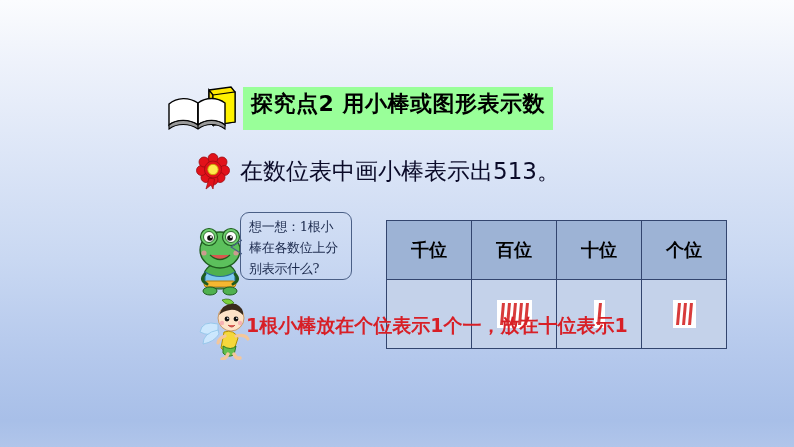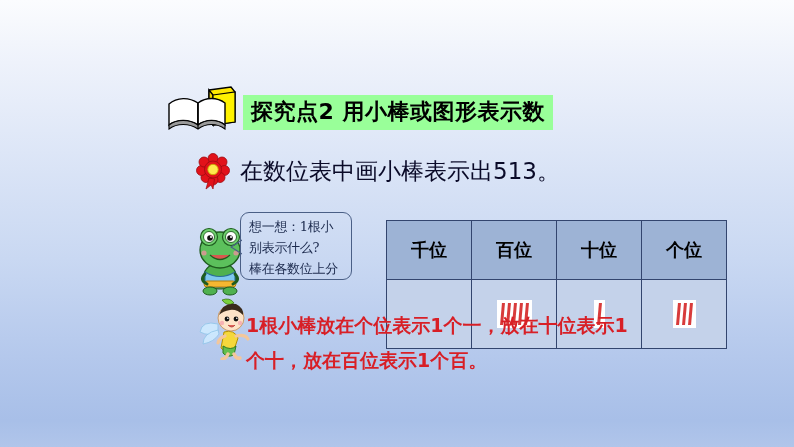--- a/index.html
+++ b/index.html
@@ -39,21 +39,21 @@
   #book-icon {
     width: 72px;
     height: 48px;
     margin-right: 6px;
     flex: 0 0 auto;
     position: relative;
     top: 2px;
   }
   #title-band {
     background: #99ff99;
-    padding: 3px 8px 4px 8px;
+    padding: 3px 8px 12px 8px;
     height: 28px;
     display: flex;
     align-items: center;
     box-sizing: content-box;
   }
   #title-text {
     font-family: "DejaVu Sans", "Liberation Sans", sans-serif;
     font-size: 22px;
     font-weight: bold;
     color: #000000;
@@ -272,22 +272,22 @@
     </svg>
   </span>
 
   <div id="speech-bubble">
     <span id="bubble-tail">
       <svg viewBox="0 0 12 16" width="12" height="16">
         <path d="M12,1 L1,8 L12,15" fill="none" stroke="#4a5f86" stroke-width="1.2"></path>
       </svg>
     </span>
     <div class="bubble-line">想一想：1根小</div>
+    <div class="bubble-line">棒在各数位上分</div>
     <div class="bubble-line">别表示什么?</div>
-    <div class="bubble-line">棒在各数位上分</div>
   </div>
 
   <table id="place-value-table">
     <thead>
       <tr>
         <th>千位</th>
         <th>百位</th>
         <th>十位</th>
         <th>个位</th>
       </tr>
@@ -350,16 +350,15 @@
 
       <path d="M30,27 q4,4 7,0" fill="#e0605a" stroke="#a8342f" stroke-width="0.8"></path>
 
       <circle cx="24" cy="25" r="2.2" fill="#f4a0ae" opacity="0.75"></circle>
       <circle cx="42" cy="25" r="2.2" fill="#f4a0ae" opacity="0.75"></circle>
     </svg>
   </span>
 
   <div id="conclusion">
     <div class="concl-line">1根小棒放在个位表示1个一，放在十位表示1</div>
-    <div class="concl-line">个十，放在百位表示1个百。</div>
   </div>
 
 </div>
 
 </body></html>

